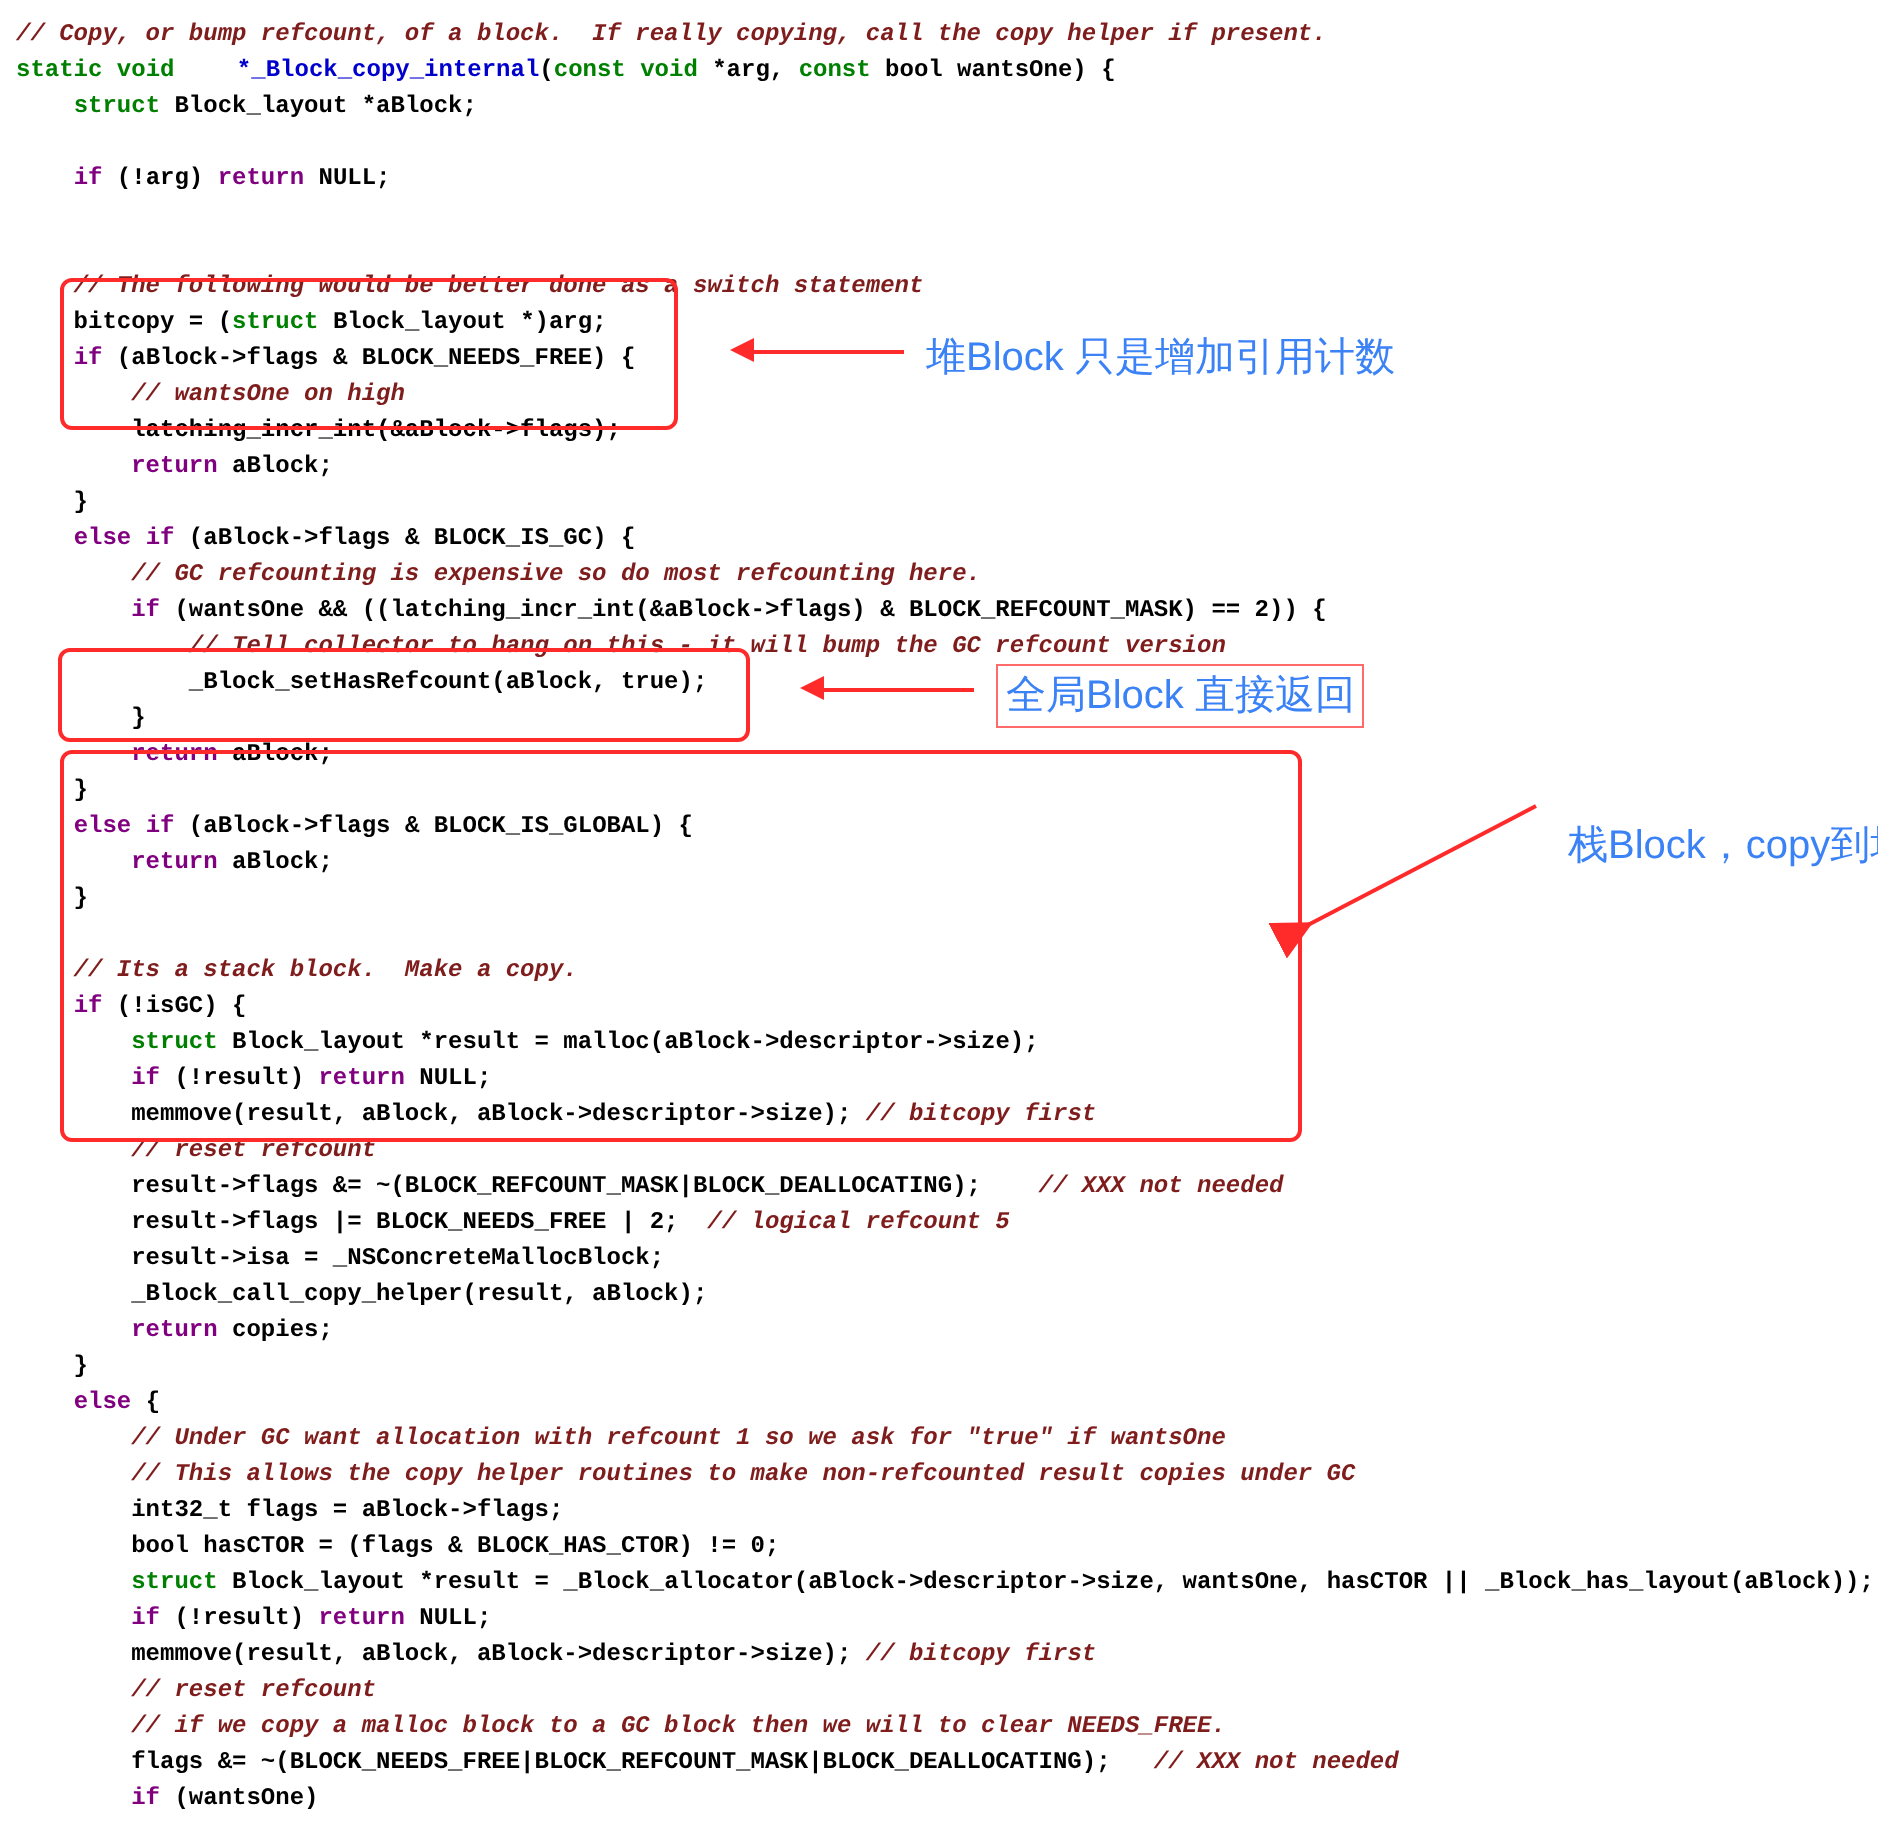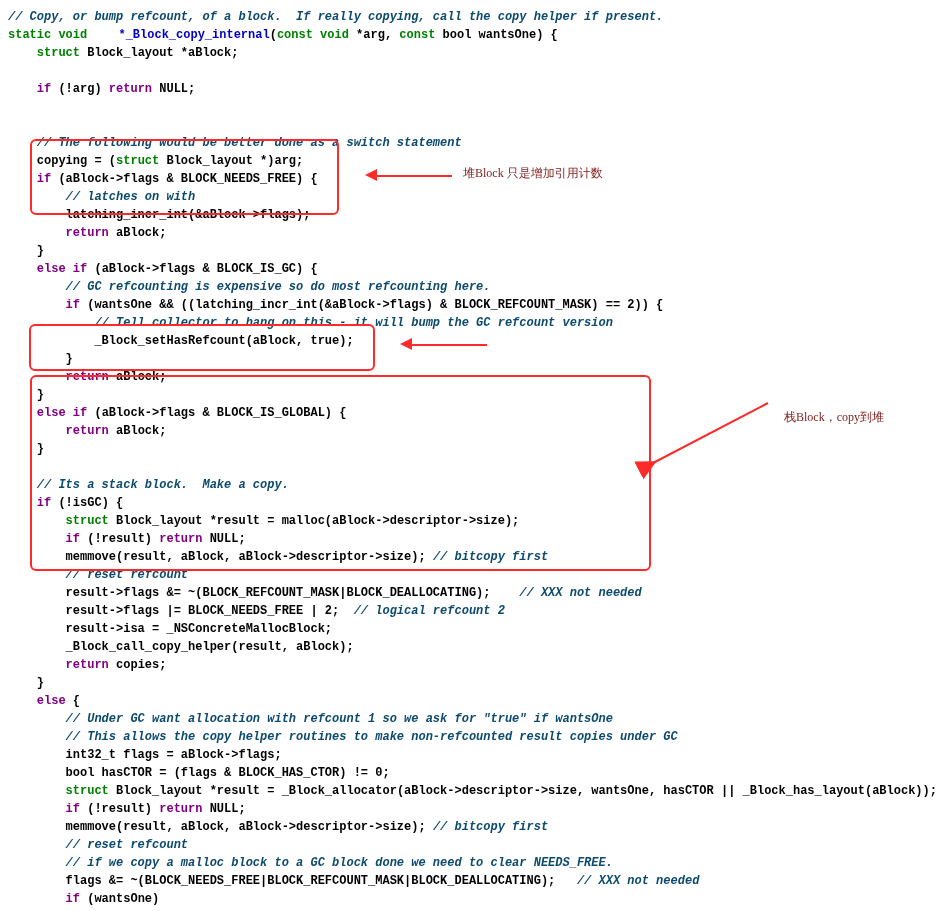--- a/index.html
+++ b/index.html
@@ -11,21 +11,21 @@
     line-height: 1.5;
     color: #000;
     width: 939px;
     box-sizing: border-box;
   }
   pre {
     margin: 0;
     font-family: inherit;
     white-space: pre;
   }
-  .c-comment { color: #0c4a6e; font-style: italic; font-weight: bold; }
+  .c-comment { color: #7f1d1d; font-style: italic; font-weight: bold; }
   .c-keyword { color: #008000; font-weight: bold; }
   .c-funcdef { color: #0000cd; font-weight: bold; padding-left: 24px; }
   .c-kw2 { color: #800080; font-weight: bold; }
   .bold { font-weight: bold; }
   .code-container { position: relative; }
   .highlight-box {
     position: absolute;
     border: 2px solid #ff2a2a;
     border-radius: 6px;
     pointer-events: none;
@@ -39,23 +39,23 @@
   .arrow-head {
     position: absolute;
     width: 0; height: 0;
     border-top: 6px solid transparent;
     border-bottom: 6px solid transparent;
     border-right: 12px solid #ff2a2a;
     pointer-events: none;
   }
   .callout {
     position: absolute;
-    color: #7f1d1d;
-    font-family: Liberation Serif, serif;
-    font-size: 12px;
+    color: #3b82f6;
+    font-family: Liberation Sans, sans-serif;
+    font-size: 20px;
     white-space: nowrap;
     pointer-events: none;
   }
   .callout.boxed {
     border: 1px solid #ff6a6a;
     padding: 0 4px;
     background: rgba(255,255,255,0.5);
   }
 </style>
 </head>
@@ -63,23 +63,23 @@
 
 <div class="code-container">
 <pre><span class="c-comment">// Copy, or bump refcount, of a block.  If really copying, call the copy helper if present.</span>
 <span class="c-keyword">static</span> <span class="c-keyword">void</span><span class="c-funcdef"> *_Block_copy_internal</span><span class="bold">(</span><span class="c-keyword">const</span> <span class="c-keyword">void</span><span class="bold"> *arg, </span><span class="c-keyword">const</span><span class="bold"> bool wantsOne) {</span>
     <span class="c-keyword">struct</span><span class="bold"> Block_layout *aBlock;</span>
 <span></span>
 <span class="bold">    </span><span class="c-kw2">if</span><span class="bold"> (!arg) </span><span class="c-kw2">return</span><span class="bold"> NULL;</span>
 <span></span>
 <span></span>
 <span class="c-comment">    // The following would be better done as a switch statement</span>
-<span class="bold">    copying = (</span><span class="c-keyword">struct</span><span class="bold"> Block_layout *)arg;</span>
+<span class="bold">    bitcopy = (</span><span class="c-keyword">struct</span><span class="bold"> Block_layout *)arg;</span>
     <span class="c-kw2">if</span><span class="bold"> (aBlock-&gt;flags &amp; BLOCK_NEEDS_FREE) {</span>
-<span class="c-comment">        // latches on with</span>
+<span class="c-comment">        // wantsOne on high</span>
 <span class="bold">        latching_incr_int(&amp;aBlock-&gt;flags);</span>
         <span class="c-kw2">return</span><span class="bold"> aBlock;</span>
 <span class="bold">    }</span>
     <span class="c-kw2">else</span> <span class="c-kw2">if</span><span class="bold"> (aBlock-&gt;flags &amp; BLOCK_IS_GC) {</span>
 <span class="c-comment">        // GC refcounting is expensive so do most refcounting here.</span>
         <span class="c-kw2">if</span><span class="bold"> (wantsOne &amp;&amp; ((latching_incr_int(&amp;aBlock-&gt;flags) &amp; BLOCK_REFCOUNT_MASK) == 2)) {</span>
 <span class="c-comment">            // Tell collector to hang on this - it will bump the GC refcount version</span>
 <span class="bold">            _Block_setHasRefcount(aBlock, true);</span>
 <span class="bold">        }</span>
         <span class="c-kw2">return</span><span class="bold"> aBlock;</span>
@@ -88,35 +88,35 @@
         <span class="c-kw2">return</span><span class="bold"> aBlock;</span>
 <span class="bold">    }</span>
 <span></span>
 <span class="c-comment">    // Its a stack block.  Make a copy.</span>
     <span class="c-kw2">if</span><span class="bold"> (!isGC) {</span>
         <span class="c-keyword">struct</span><span class="bold"> Block_layout *result = malloc(aBlock-&gt;descriptor-&gt;size);</span>
         <span class="c-kw2">if</span><span class="bold"> (!result) </span><span class="c-kw2">return</span><span class="bold"> NULL;</span>
 <span class="bold">        memmove(result, aBlock, aBlock-&gt;descriptor-&gt;size); </span><span class="c-comment">// bitcopy first</span>
 <span class="c-comment">        // reset refcount</span>
 <span class="bold">        result-&gt;flags &amp;= ~(BLOCK_REFCOUNT_MASK|BLOCK_DEALLOCATING);    </span><span class="c-comment">// XXX not needed</span>
-<span class="bold">        result-&gt;flags |= BLOCK_NEEDS_FREE | 2;  </span><span class="c-comment">// logical refcount 2</span>
+<span class="bold">        result-&gt;flags |= BLOCK_NEEDS_FREE | 2;  </span><span class="c-comment">// logical refcount 5</span>
 <span class="bold">        result-&gt;isa = _NSConcreteMallocBlock;</span>
 <span class="bold">        _Block_call_copy_helper(result, aBlock);</span>
         <span class="c-kw2">return</span><span class="bold"> copies;</span>
 <span class="bold">    }</span>
     <span class="c-kw2">else</span><span class="bold"> {</span>
 <span class="c-comment">        // Under GC want allocation with refcount 1 so we ask for "true" if wantsOne</span>
 <span class="c-comment">        // This allows the copy helper routines to make non-refcounted result copies under GC</span>
 <span class="bold">        int32_t flags = aBlock-&gt;flags;</span>
 <span class="bold">        bool hasCTOR = (flags &amp; BLOCK_HAS_CTOR) != 0;</span>
         <span class="c-keyword">struct</span><span class="bold"> Block_layout *result = _Block_allocator(aBlock-&gt;descriptor-&gt;size, wantsOne, hasCTOR || _Block_has_layout(aBlock));</span>
         <span class="c-kw2">if</span><span class="bold"> (!result) </span><span class="c-kw2">return</span><span class="bold"> NULL;</span>
 <span class="bold">        memmove(result, aBlock, aBlock-&gt;descriptor-&gt;size); </span><span class="c-comment">// bitcopy first</span>
 <span class="c-comment">        // reset refcount</span>
-<span class="c-comment">        // if we copy a malloc block to a GC block done we need to clear NEEDS_FREE.</span>
+<span class="c-comment">        // if we copy a malloc block to a GC block then we will to clear NEEDS_FREE.</span>
 <span class="bold">        flags &amp;= ~(BLOCK_NEEDS_FREE|BLOCK_REFCOUNT_MASK|BLOCK_DEALLOCATING);   </span><span class="c-comment">// XXX not needed</span>
         <span class="c-kw2">if</span><span class="bold"> (wantsOne)</span>
 <span class="bold">            flags |= BLOCK_IS_GC | 2;</span>
         
 
 
 
         
 
 
@@ -130,20 +130,21 @@
   <div class="highlight-box" style="left:22px; top:131px; width:305px; height:72px;"></div>
   <div class="highlight-box" style="left:21px; top:316px; width:342px; height:43px;"></div>
   <div class="highlight-box" style="left:22px; top:367px; width:617px; height:192px;"></div>
 
   <div class="arrow-head" style="left:357px; top:161px;"></div>
   <div class="arrow-line" style="left:369px; top:167px; width:75px;"></div>
   <div class="callout" style="left:455px; top:156px;">堆Block 只是增加引用计数</div>
 
   <div class="arrow-head" style="left:392px; top:330px;"></div>
   <div class="arrow-line" style="left:404px; top:336px; width:75px;"></div>
+  <div class="callout boxed" style="left:490px; top:324px;">全局Block 直接返回</div>
 
   <svg style="position:absolute; left:640px; top:395px; overflow:visible; pointer-events:none;" width="130" height="70">
     <defs>
       <marker id="ah" markerWidth="10" markerHeight="10" refX="2" refY="5" orient="auto">
         <path d="M10,0 L0,5 L10,10 z" fill="#ff2a2a"></path>
       </marker>
     </defs>
     <line x1="120" y1="0" x2="5" y2="60" stroke="#ff2a2a" stroke-width="2" marker-end="url(#ah)"></line>
   </svg>
   <div class="callout" style="left:740px; top:400px;margin-left:36px;">栈Block，copy到堆</div>

